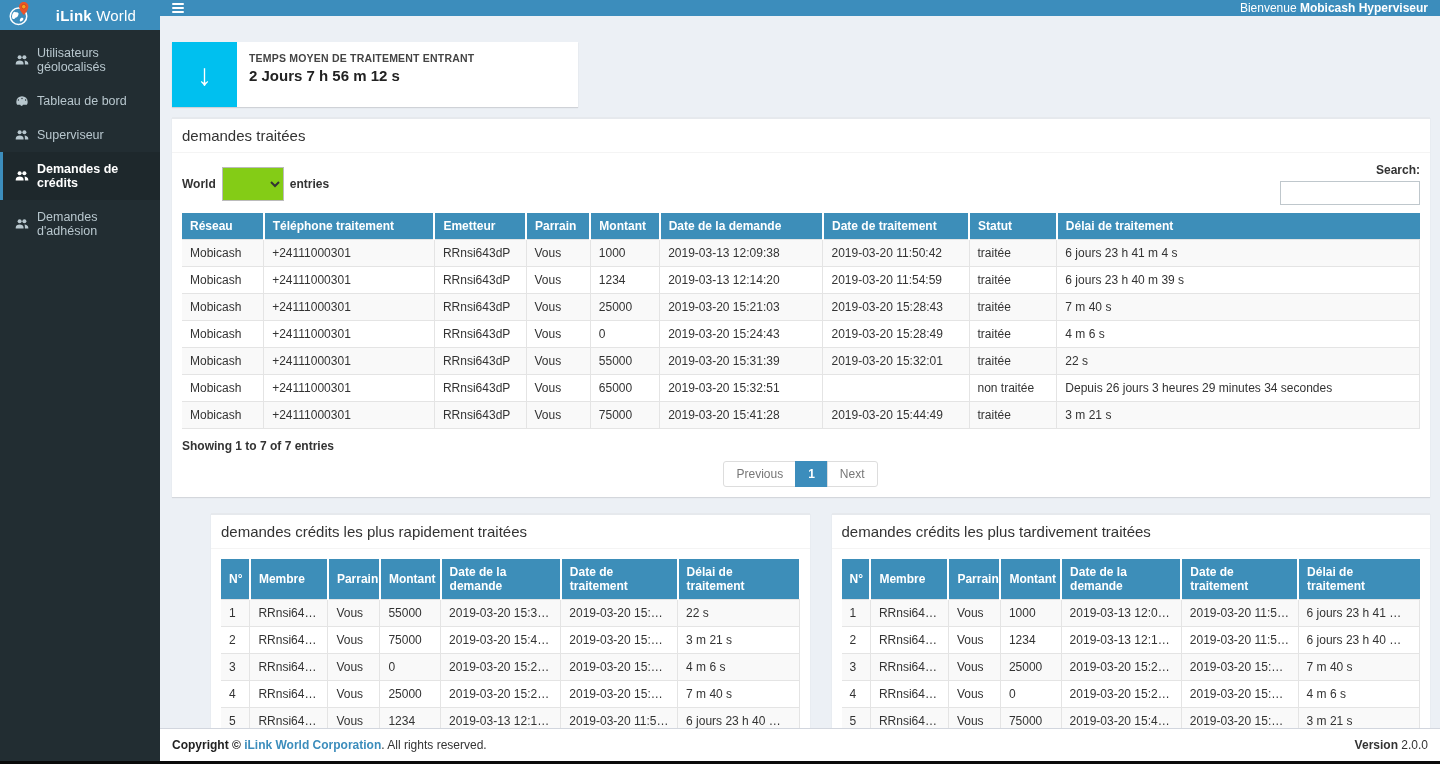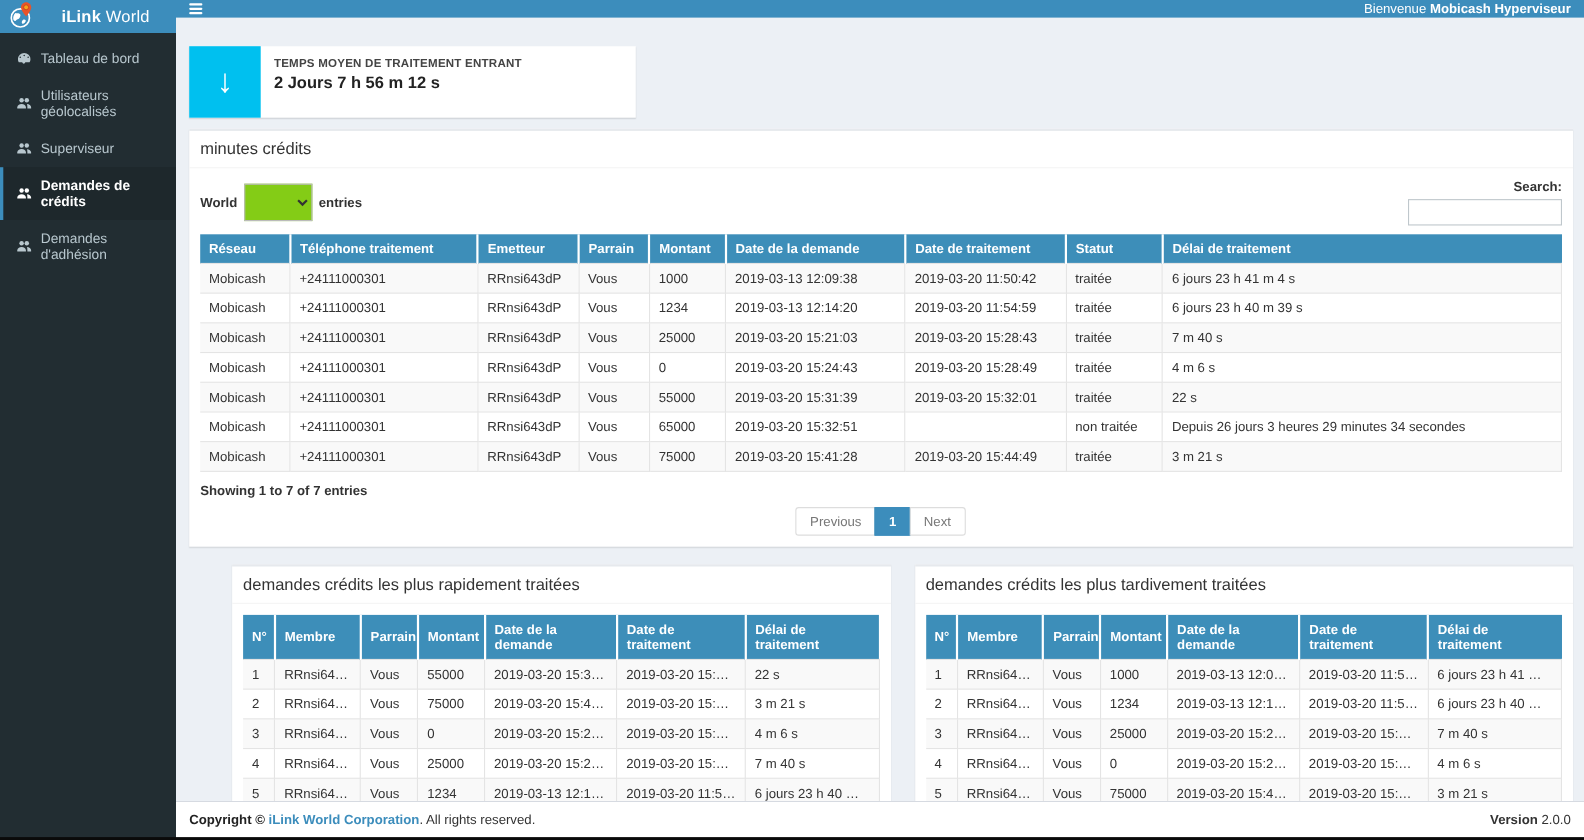--- a/index.html
+++ b/index.html
@@ -108,40 +108,40 @@
         <i></i>
         <i></i>
       </span>
     <span class="welcome"><span>Bienvenue </span><b>Mobicash Hyperviseur</b></span>
   </div>
 </header>
 
 <nav class="sidebar">
   <a class="side-item">
     <svg viewBox="0 0 16 16">
+        <circle cx="5.3" cy="4.8" r="2.3"></circle>
+        <circle cx="10.7" cy="4.8" r="2.3"></circle>
+        <path d="M.8 12.2c0-2.3 2-3.6 4.5-3.6s4.5 1.3 4.5 3.6v1H.8z"></path>
+        <path d="M10.9 8.7c2.2.2 4.3 1.4 4.3 3.5v1h-3.9v-1c0-1.4-.1-2.7-.4-3.5z"></path>
+      </svg>
+    <span>Utilisateurs géolocalisés</span>
+  </a>
+  <a class="side-item">
+    <svg viewBox="0 0 16 16">
         <path d="M8 2.5A6.5 6.5 0 0 0 1.5 9c0 1.2.33 2.3.9 3.2h11.2c.57-.9.9-2 .9-3.2A6.5 6.5 0 0 0 8 2.5zm0 1.8a.8.8 0 1 1 0 1.6.8.8 0 0 1 0-1.6zM3.9 6a.8.8 0 1 1 0 1.6.8.8 0 0 1 0-1.6zm8.2 0a.8.8 0 1 1 0 1.6.8.8 0 0 1 0-1.6zm-3.3 5.3L8 6.8l-1.7 4.5a1.5 1.5 0 1 0 2.5 0z"></path>
       </svg>
     <span>Tableau de bord</span>
   </a>
   <a class="side-item">
     <svg viewBox="0 0 16 16">
         <circle cx="5.3" cy="4.8" r="2.3"></circle>
         <circle cx="10.7" cy="4.8" r="2.3"></circle>
         <path d="M.8 12.2c0-2.3 2-3.6 4.5-3.6s4.5 1.3 4.5 3.6v1H.8z"></path>
         <path d="M10.9 8.7c2.2.2 4.3 1.4 4.3 3.5v1h-3.9v-1c0-1.4-.1-2.7-.4-3.5z"></path>
       </svg>
-    <span>Utilisateurs géolocalisés</span>
-  </a>
-  <a class="side-item">
-    <svg viewBox="0 0 16 16">
-        <circle cx="5.3" cy="4.8" r="2.3"></circle>
-        <circle cx="10.7" cy="4.8" r="2.3"></circle>
-        <path d="M.8 12.2c0-2.3 2-3.6 4.5-3.6s4.5 1.3 4.5 3.6v1H.8z"></path>
-        <path d="M10.9 8.7c2.2.2 4.3 1.4 4.3 3.5v1h-3.9v-1c0-1.4-.1-2.7-.4-3.5z"></path>
-      </svg>
     <span>Superviseur</span>
   </a>
   <a class="side-item active">
     <svg viewBox="0 0 16 16">
         <circle cx="5.3" cy="4.8" r="2.3"></circle>
         <circle cx="10.7" cy="4.8" r="2.3"></circle>
         <path d="M.8 12.2c0-2.3 2-3.6 4.5-3.6s4.5 1.3 4.5 3.6v1H.8z"></path>
         <path d="M10.9 8.7c2.2.2 4.3 1.4 4.3 3.5v1h-3.9v-1c0-1.4-.1-2.7-.4-3.5z"></path>
       </svg>
     <span>Demandes de crédits</span>
@@ -163,21 +163,21 @@
     <div class="stat-icon">
         <span>↓</span>
       </div>
     <div class="stat-text">
       <div class="stat-label">TEMPS MOYEN DE TRAITEMENT ENTRANT</div>
       <div class="stat-value">2 Jours 7 h 56 m 12 s</div>
     </div>
   </div>
 
   <section class="panel">
-    <div class="panel-title">minutes crédits</div>
+    <div class="panel-title">demandes traitées</div>
     <div class="panel-body">
       <div class="dt-controls">
         <div class="dt-length">
           <span>World</span>
           <select>
             <option>10</option>
           </select>
           <span>entries</span>
         </div>
         <div class="dt-search">

